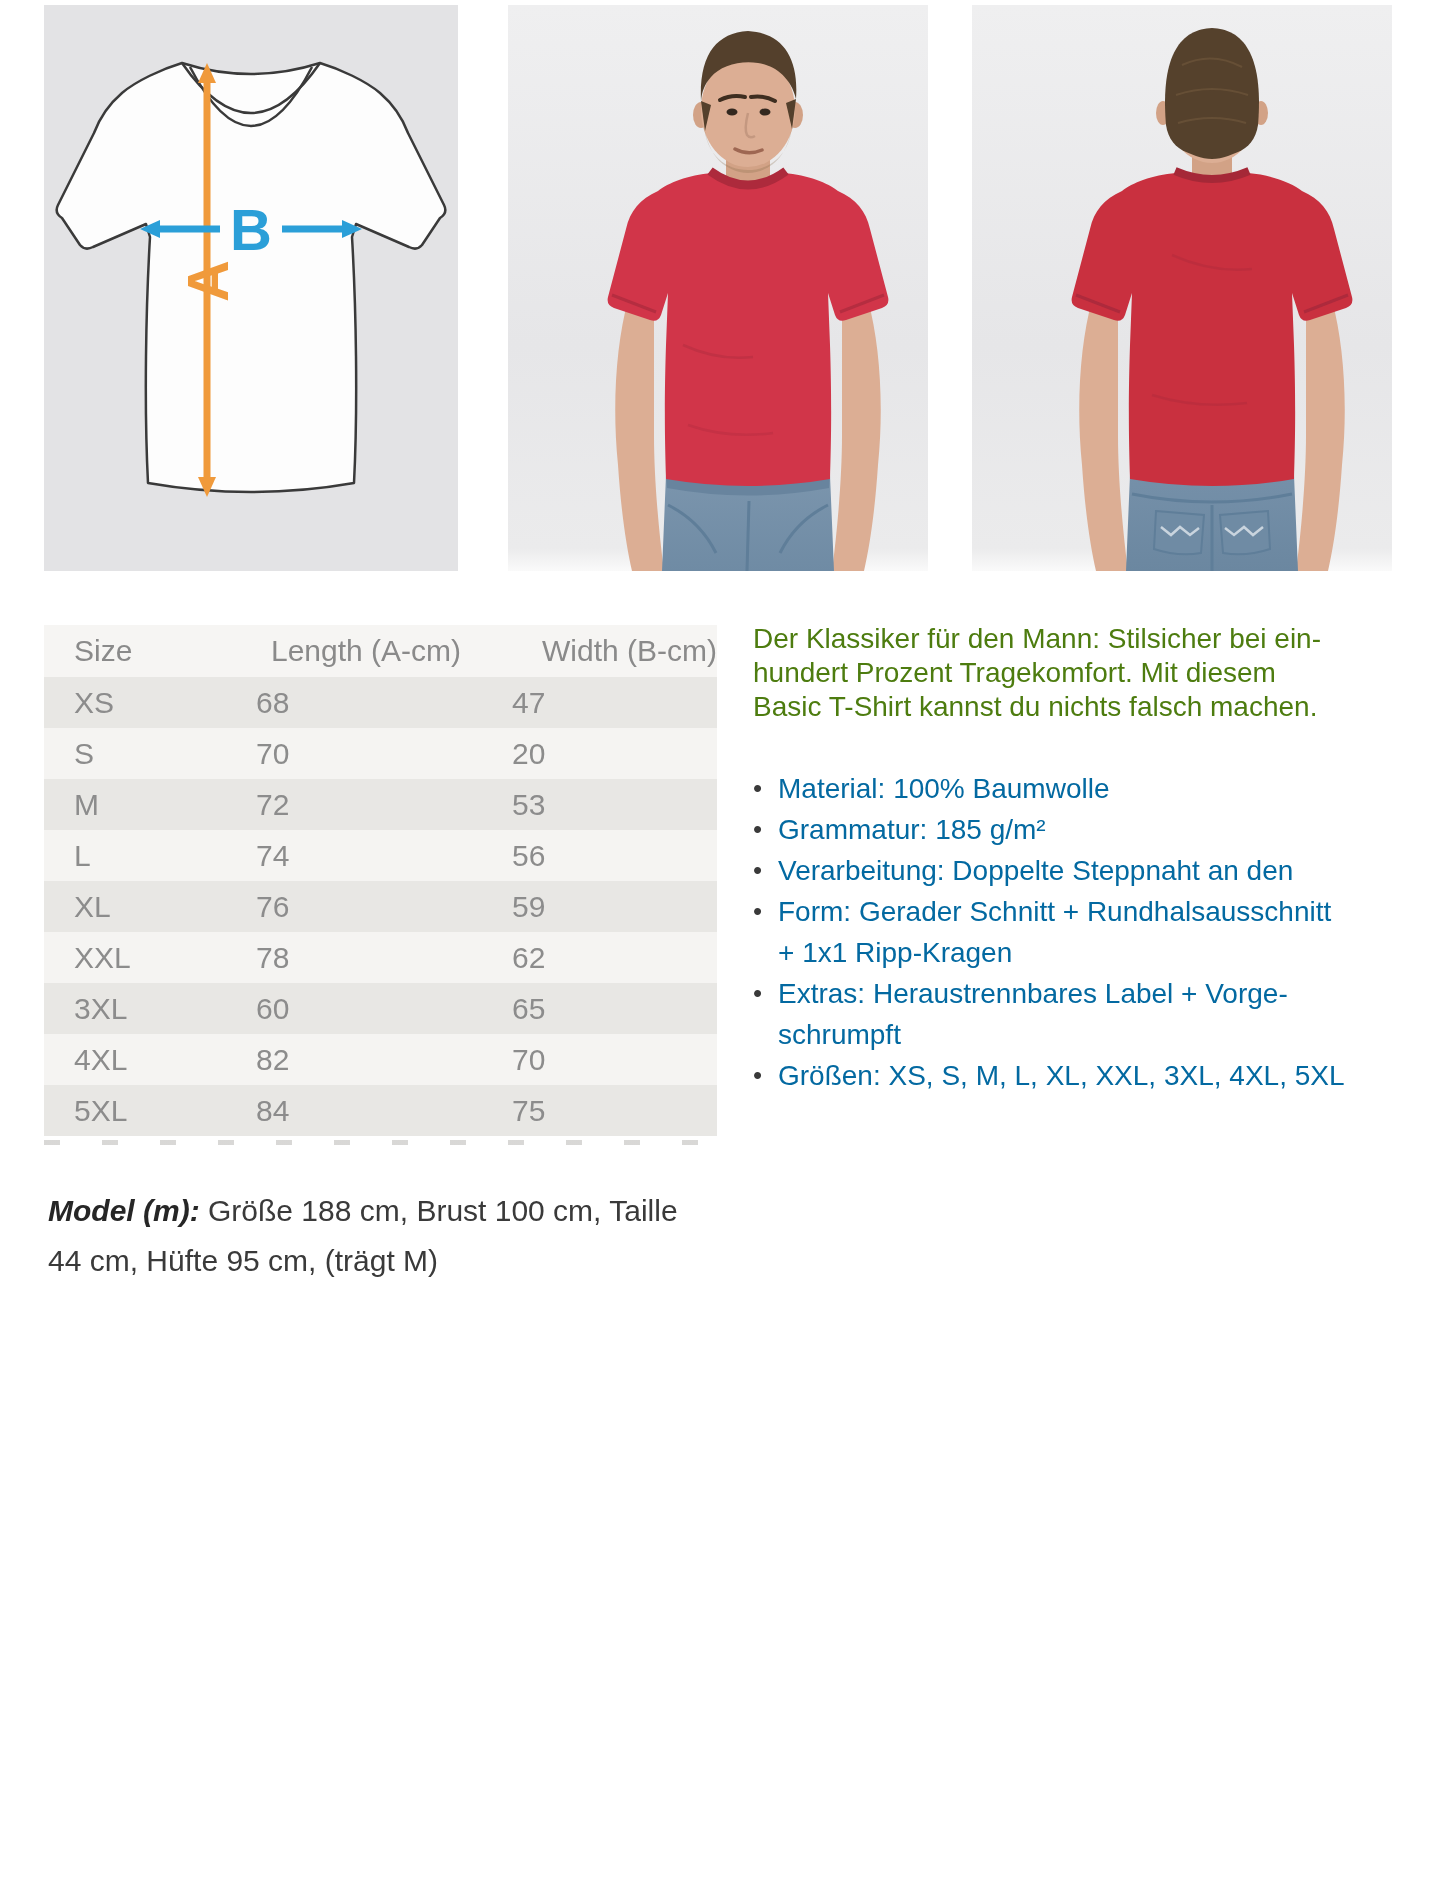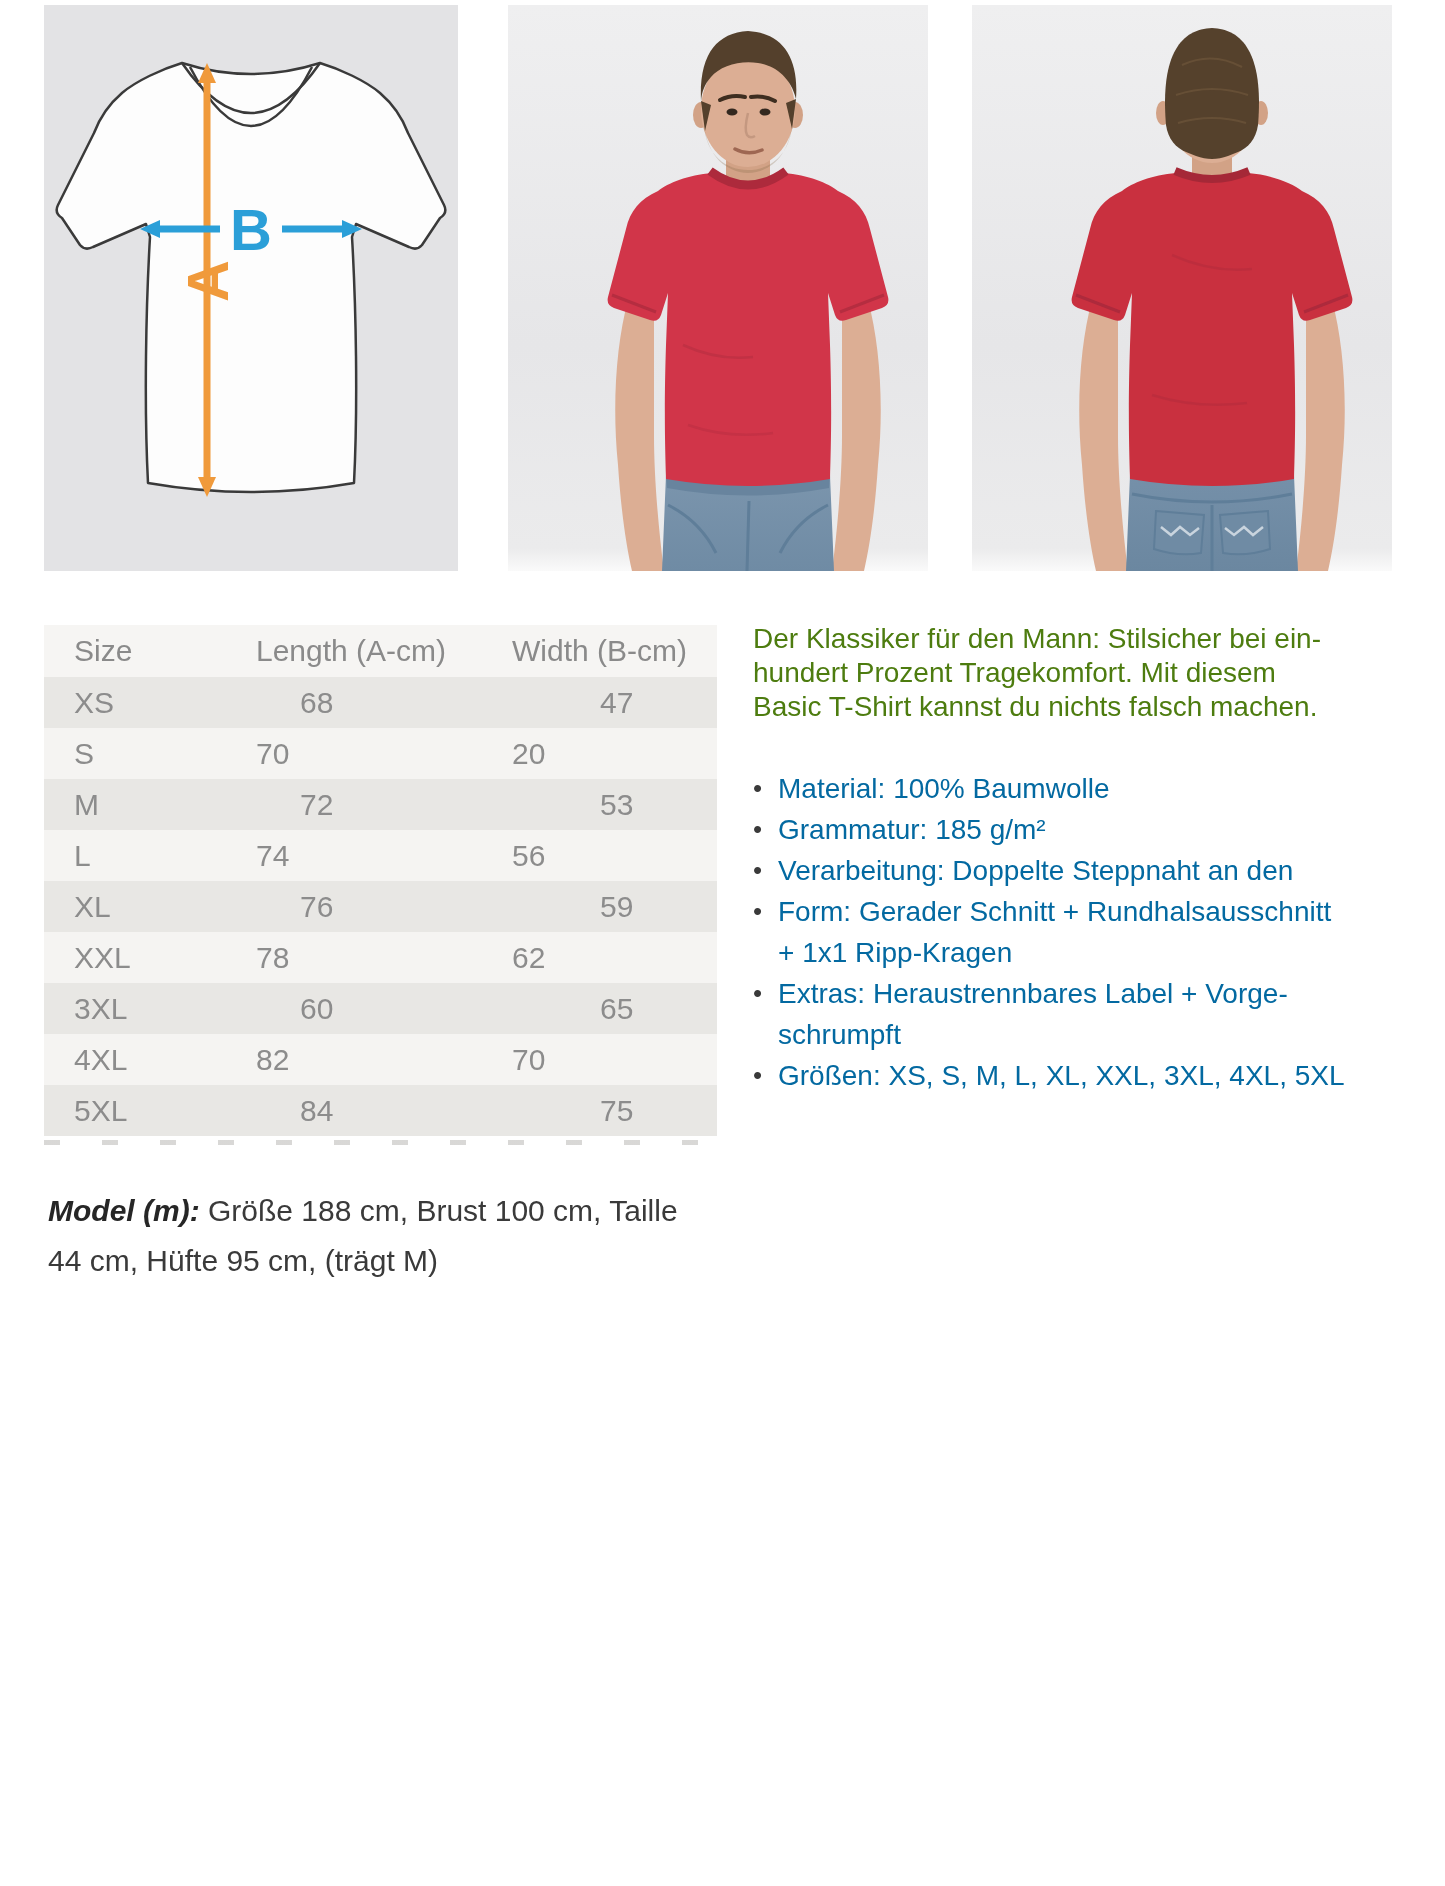--- a/index.html
+++ b/index.html
@@ -13,22 +13,22 @@
   
   .imgbox{position:absolute;top:5px;height:566px;overflow:hidden;}
   #box-diagram{left:44px;width:414px;background:#e3e3e5;}
   #box-front{left:508px;width:420px;}
   #box-back{left:972px;width:420px;}
   .imgbox svg{display:block;width:100%;height:100%;}
 
   
   .size-table{position:absolute;left:44px;top:625px;width:673px;font-size:30px;color:#8c8c8c;}
   .trow{display:grid;grid-template-columns:212px 256px 1fr;align-items:center;height:51px;}
-  .trow.head{height:52px;background:#f6f5f3;color:#8a8a8a;}
-  .trow.dark{background:#e8e7e4;gap:44px;}
+  .trow.head{height:52px;background:#f6f5f3;color:#8a8a8a;gap:15px;}
+  .trow.dark{background:#e8e7e4;}
   .trow.light{background:#f5f4f2;}
   .tc1{padding-left:30px;}
   .cropped-row{
     position:absolute;left:44px;top:1140px;width:660px;height:5px;
     background:repeating-linear-gradient(90deg,#d2d1cf 0 16px,transparent 16px 58px);
     opacity:.85;
   }
 
   
   .footer-note{position:absolute;left:48px;top:1186px;width:690px;

